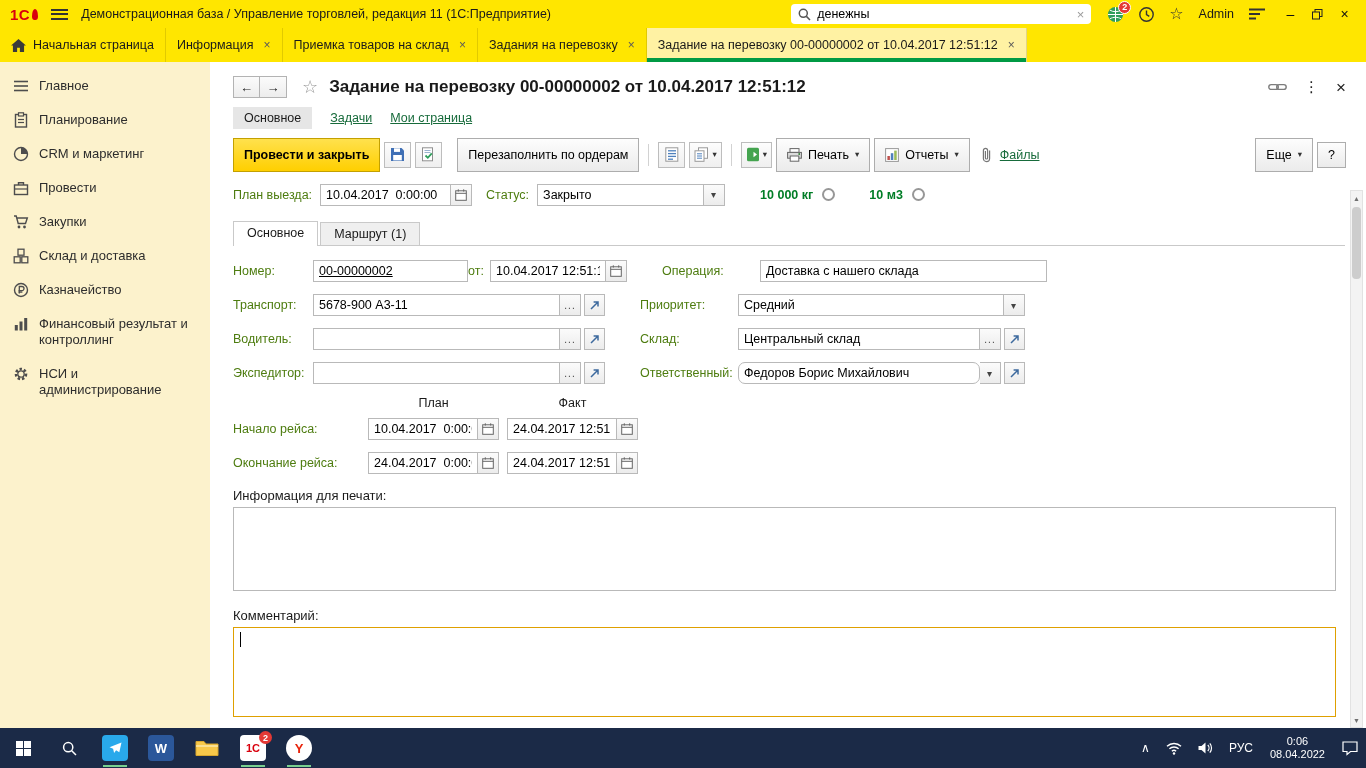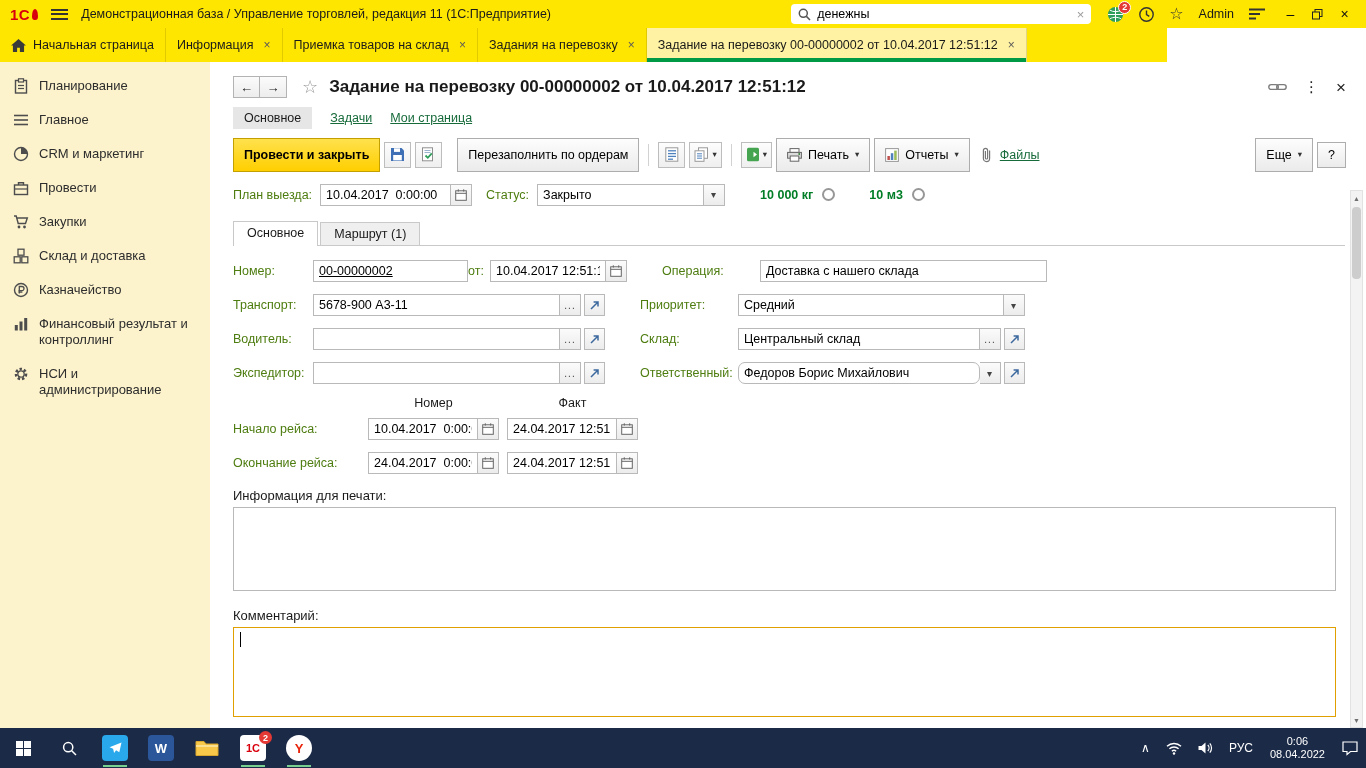--- a/index.html
+++ b/index.html
@@ -19,21 +19,21 @@
   .search-clear{color:#9b9b9b;font-size:13px;cursor:pointer;line-height:1}
   .tb-icons{display:flex;align-items:center;gap:15px;margin-left:16px}
   .globe-wrap{position:relative;cursor:pointer;display:flex}
   .nbadge{position:absolute;top:-5px;right:-7px;background:#e53935;color:#fff;border-radius:50%;min-width:13px;height:13px;font-size:9px;font-weight:bold;display:flex;align-items:center;justify-content:center;border:1px solid #fff}
   .tb-star{font-size:16px;color:#333;cursor:pointer;line-height:1}
   .tb-user{font-size:12.5px;cursor:pointer}
   .winctl{display:flex;align-items:center;margin-left:12px}
   .winctl .wc{width:27px;height:24px;display:flex;align-items:center;justify-content:center;font-size:14px;cursor:pointer;color:#111}
 
   
-  .tabbar{position:absolute;left:0;top:28px;width:1167px;height:34px;background:#ffe600;display:flex;align-items:stretch;z-index:5}
+  .tabbar{position:absolute;left:0;top:28px;width:1366px;height:34px;background:#ffe600;display:flex;align-items:stretch;z-index:5}
   .tab{display:flex;align-items:center;gap:7px;padding:0 11px;border-right:1px solid rgba(90,80,0,.18);font-size:12.5px;position:relative;cursor:pointer;white-space:nowrap}
   .tab .x{color:#5a5a5a;font-size:12px;margin-left:3px;cursor:pointer}
   .tab.active{background:#fff2a3}
   .tab.active::after{content:'';position:absolute;left:0;right:0;bottom:0;height:4px;background:#009a44}
 
   
   .sidebar{position:absolute;left:0;top:62px;width:210px;height:666px;background:#fcf2cc;overflow:hidden;z-index:4}
   .side-list{padding-top:7px}
   .side-item{display:flex;align-items:flex-start;gap:10px;padding:9px 8px 9px 13px;font-size:13px;color:#2d2d2d;cursor:pointer;line-height:16px}
   .side-item svg{flex:0 0 auto;margin-top:0}
@@ -180,34 +180,34 @@
   <div class="tab active">
     <span>Задание на перевозку 00-00000002 от 10.04.2017 12:51:12</span>
     <span class="x">×</span>
   </div>
 </div>
 
 <div class="sidebar">
   <div class="side-list">
     <div class="side-item">
       <svg width="16" height="16" viewBox="0 0 16 16">
+          <line x1="1" y1="3.5" x2="15" y2="3.5" stroke="#4d4d4d" stroke-width="1.6"></line>
+          <line x1="1" y1="8" x2="15" y2="8" stroke="#4d4d4d" stroke-width="1.6"></line>
+          <line x1="1" y1="12.5" x2="15" y2="12.5" stroke="#4d4d4d" stroke-width="1.6"></line>
+        </svg>
+      <span>Главное</span>
+    </div>
+    <div class="side-item">
+      <svg width="16" height="16" viewBox="0 0 16 16">
           <rect x="2.5" y="2.5" width="11" height="12.5" fill="none" stroke="#4d4d4d" stroke-width="1.4"></rect>
           <rect x="5.5" y="0.8" width="5" height="3.2" fill="#fcf2cc" stroke="#4d4d4d" stroke-width="1.2"></rect>
           <line x1="5" y1="7.5" x2="11" y2="7.5" stroke="#4d4d4d" stroke-width="1.2"></line>
           <line x1="5" y1="10.5" x2="11" y2="10.5" stroke="#4d4d4d" stroke-width="1.2"></line>
         </svg>
       <span>Планирование</span>
-    </div>
-    <div class="side-item">
-      <svg width="16" height="16" viewBox="0 0 16 16">
-          <line x1="1" y1="3.5" x2="15" y2="3.5" stroke="#4d4d4d" stroke-width="1.6"></line>
-          <line x1="1" y1="8" x2="15" y2="8" stroke="#4d4d4d" stroke-width="1.6"></line>
-          <line x1="1" y1="12.5" x2="15" y2="12.5" stroke="#4d4d4d" stroke-width="1.6"></line>
-        </svg>
-      <span>Главное</span>
     </div>
     <div class="side-item">
       <svg width="16" height="16" viewBox="0 0 16 16">
           <circle cx="8" cy="8" r="6.5" fill="none" stroke="#4d4d4d" stroke-width="1.4"></circle>
           <path d="M8 8V1.5A6.5 6.5 0 0 1 14.5 8z" fill="#4d4d4d"></path>
         </svg>
       <span>CRM и маркетинг</span>
     </div>
     <div class="side-item">
       <svg width="16" height="16" viewBox="0 0 16 16">
@@ -473,21 +473,21 @@
         <span class="abtn">▾</span>
       </span>
       <span class="obtn">
           <svg width="11" height="11" viewBox="0 0 11 11">
             <path d="M2 9L9 2M4.6 2H9v4.4" fill="none" stroke="#3d6a9e" stroke-width="1.5"></path>
           </svg>
         </span>
     </div>
 
     <div class="theader">
-      <span class="th-cell">Номер</span>
+      <span class="th-cell">План</span>
       <span class="th-cell" style="margin-left:8px">Факт</span>
     </div>
 
     <div class="frow">
       <span class="flabel" style="width:135px">Начало рейса:</span>
       <span class="fgroup">
         <input class="inp" style="width: 110px;" value="10.04.2017  0:00:00">
         <span class="abtn">
             <svg width="12" height="12" viewBox="0 0 12 12">
               <rect x="0.7" y="1.8" width="10.6" height="9.5" fill="#fff" stroke="#666"></rect>

